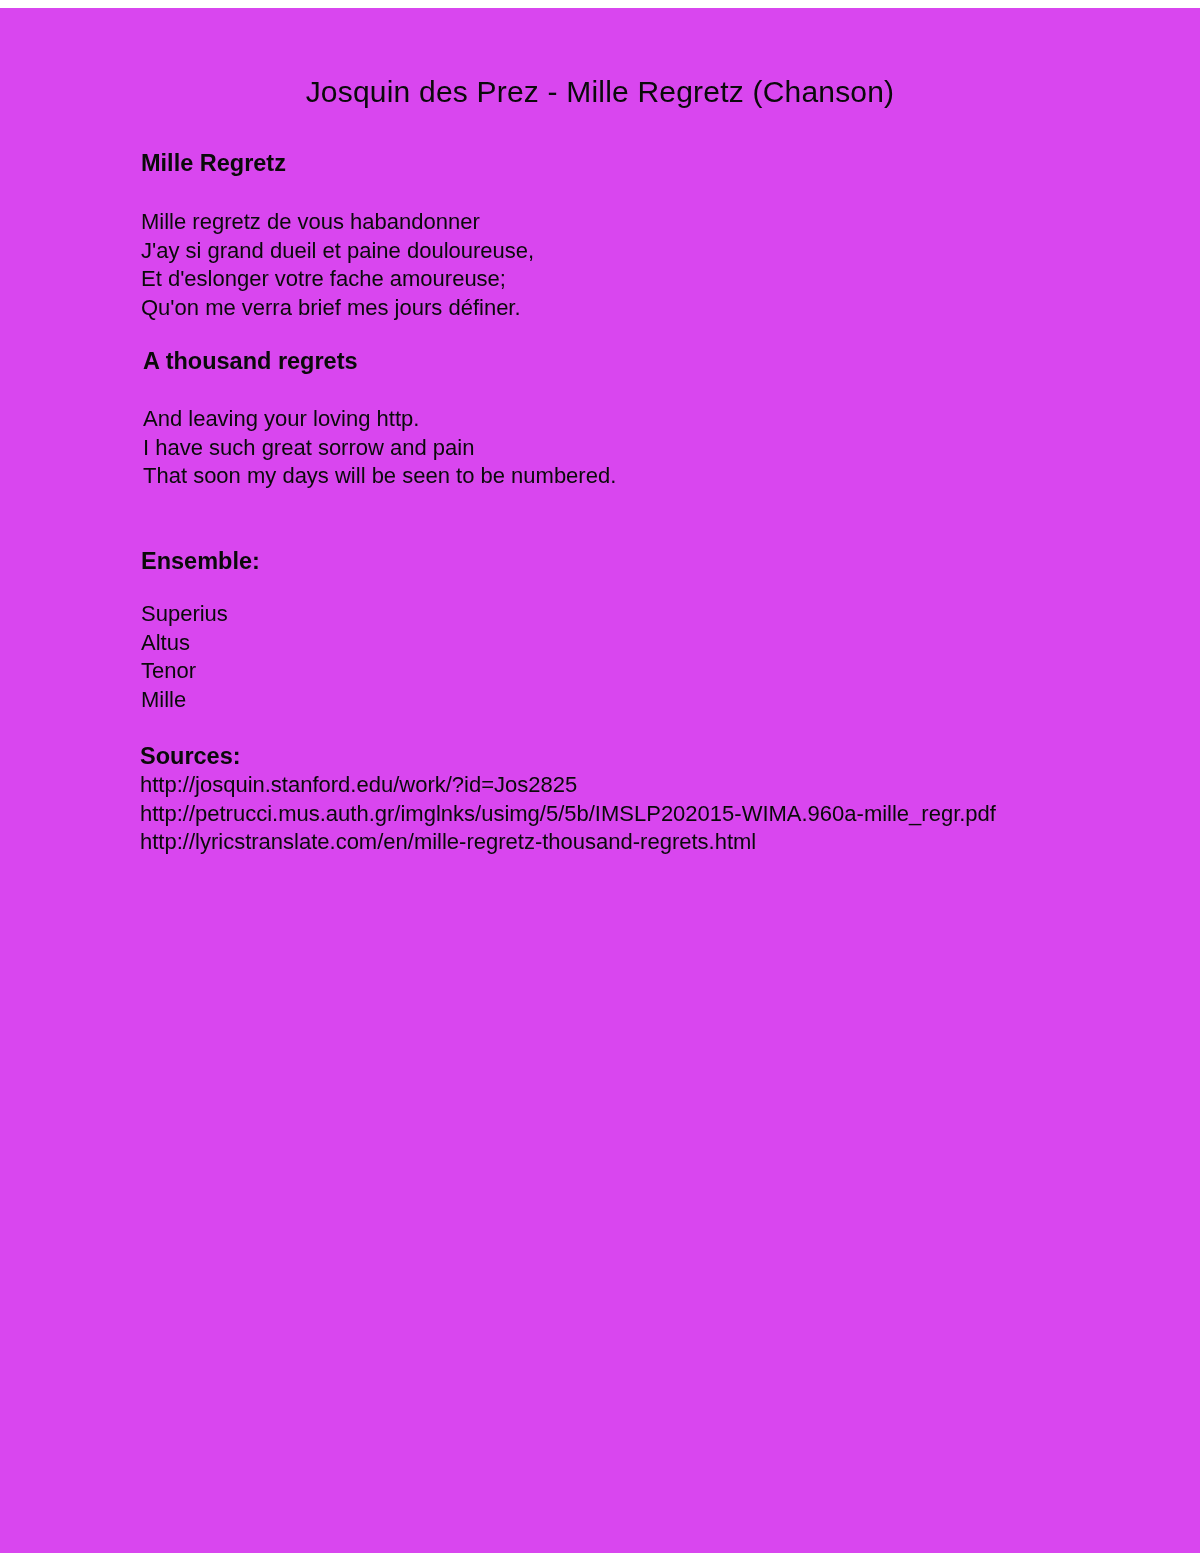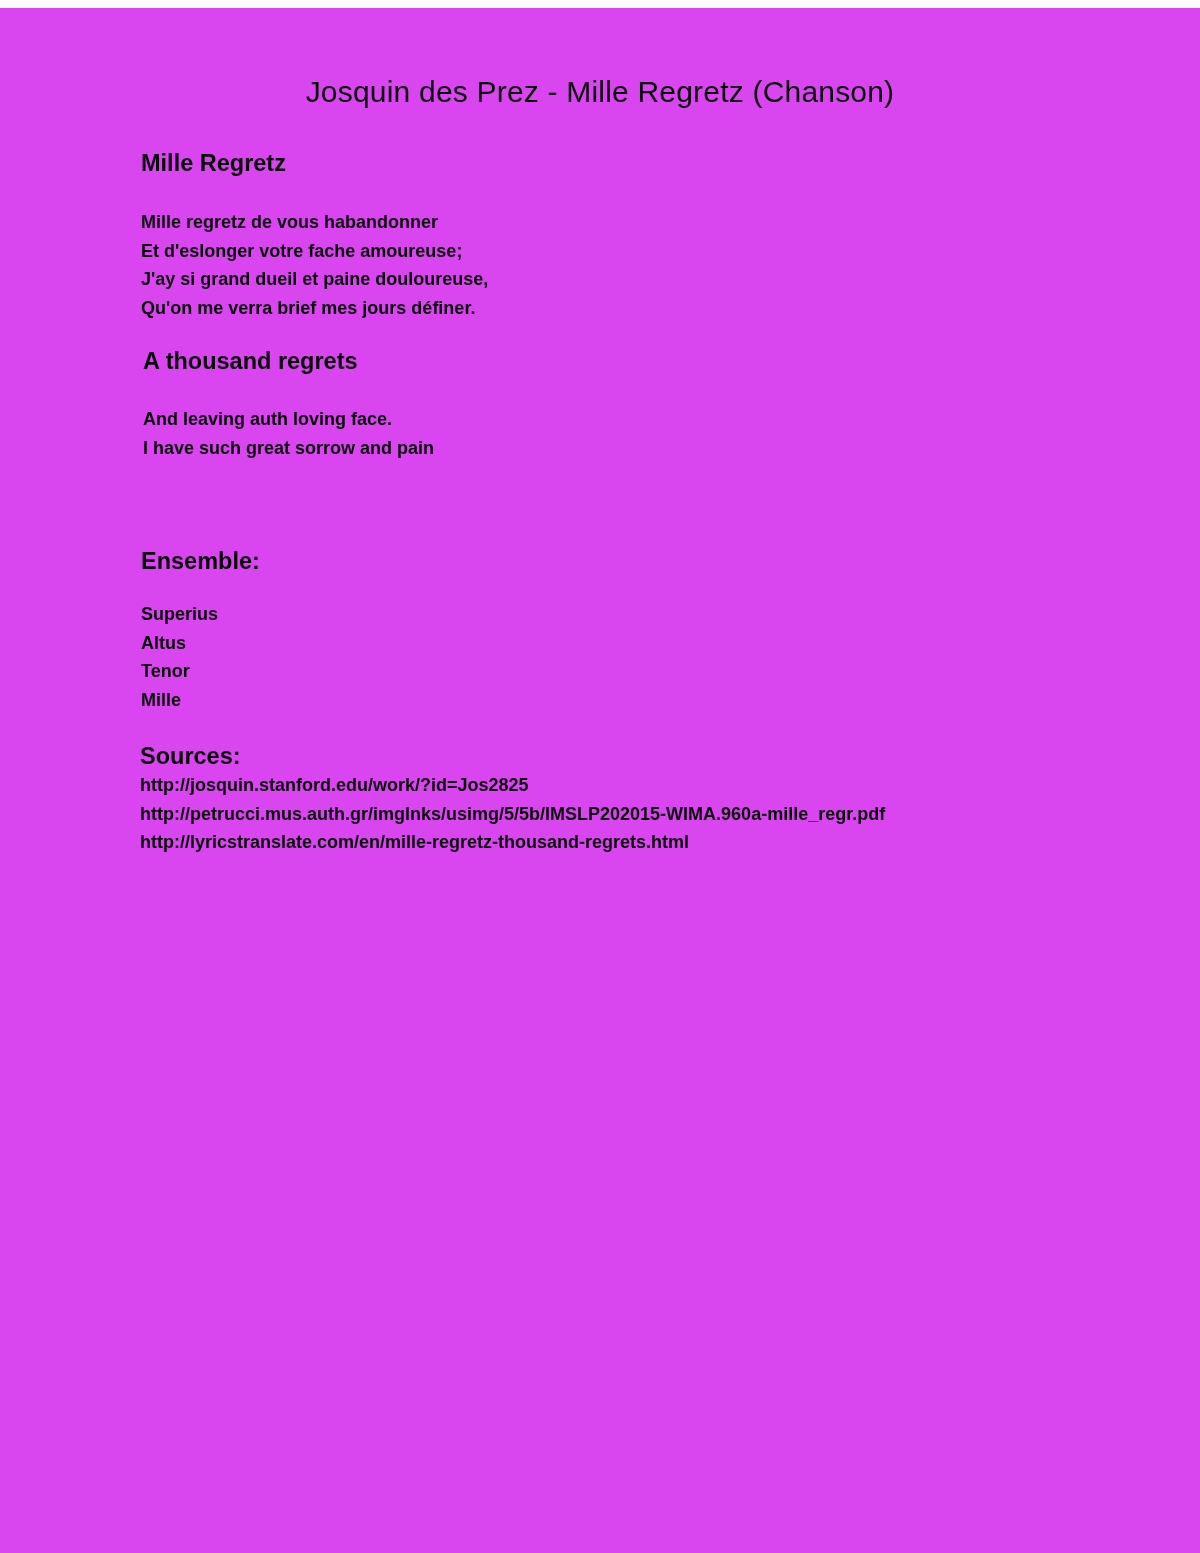--- a/index.html
+++ b/index.html
@@ -33,23 +33,23 @@
     letter-spacing: 0.2px;
   }
   .heading {
     position: absolute;
     font-size: 23.5px;
     line-height: 28.5px;
     font-weight: 700;
   }
   .para {
     position: absolute;
-    font-size: 18px;
+    font-size: 22px;
     line-height: 28.5px;
-    font-weight: 700;
+    font-weight: 400;
     white-space: nowrap;
   }
   
   .s0h { top: 141px; left: 141px; }
   .s0p { top: 200px; left: 141px; }
   .s1h { top: 339px; left: 143px; }
   .s1p { top: 397px; left: 143px; }
   .s2h { top: 539px; left: 141px; text-align: right; }
   .s2p { top: 592px; left: 141px; }
   .s3h { top: 734px; left: 140px; }
@@ -60,29 +60,30 @@
 </head>
 <body>
 
 <div class="page">
 
   <div class="doc-title">Josquin des Prez - Mille Regretz (Chanson)</div>
 
   <div class="heading s0h">Mille Regretz</div>
   <div class="para s0p">
     <span class="line">Mille regretz de vous habandonner</span>
+    <span class="line">J'ay si grand dueil et paine douloureuse,</span>
     <span class="line">Et d'eslonger votre fache amoureuse;</span>
-    <span class="line">J'ay si grand dueil et paine douloureuse,</span>
     <span class="line">Qu'on me verra brief mes jours définer.</span>
   </div>
 
   <div class="heading s1h">A thousand regrets</div>
   <div class="para s1p">
-    <span class="line">And leaving auth loving face.</span>
+    <span class="line">And leaving your loving http.</span>
     <span class="line">I have such great sorrow and pain</span>
+    <span class="line">That soon my days will be seen to be numbered.</span>
   </div>
 
   <div class="heading s2h">Ensemble:</div>
   <div class="para s2p">
     <span class="line">Superius</span>
     <span class="line">Altus</span>
     <span class="line">Tenor</span>
     <span class="line">Mille</span>
   </div>
 

